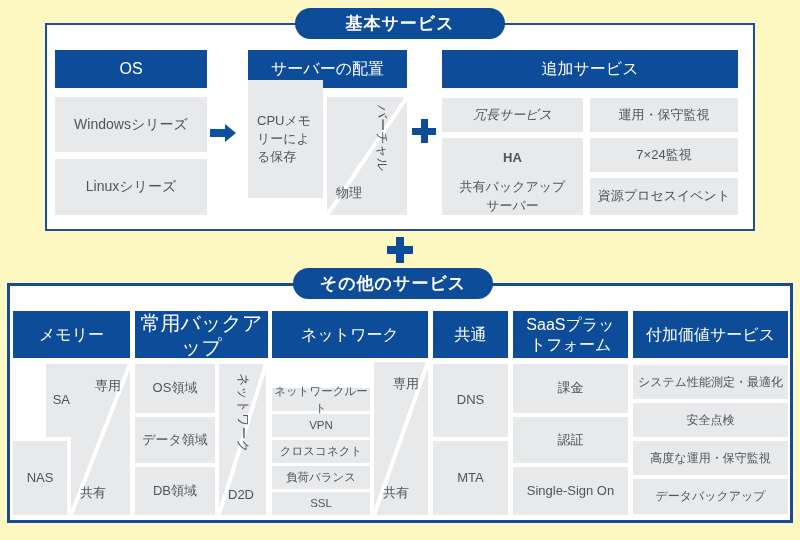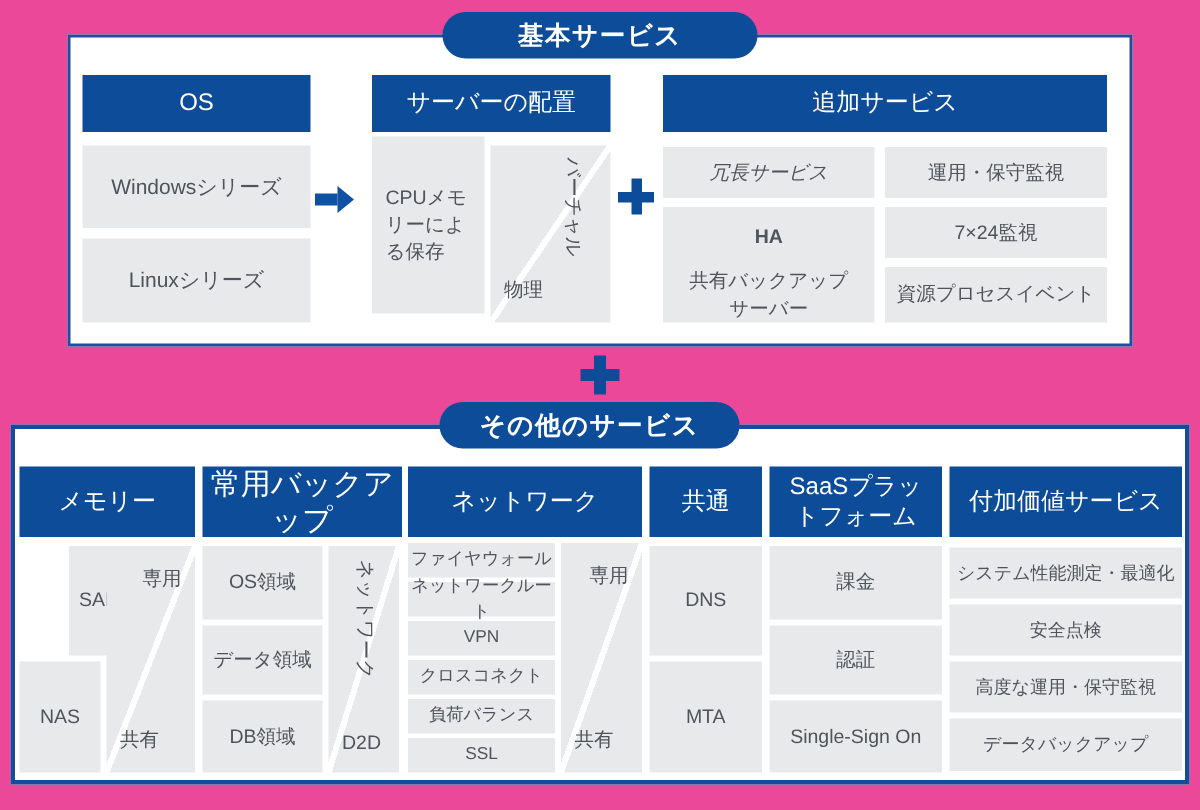--- a/index.html
+++ b/index.html
@@ -1,18 +1,18 @@
 <!DOCTYPE html>
 <html><head>
 <meta charset="utf-8">
 <style>
   * { margin:0; padding:0; box-sizing:border-box; }
   html,body { width:800px; height:540px; background:#fff; }
   body { font-family:"Liberation Sans","DejaVu Sans",sans-serif; }
-  .stage { position:relative; width:800px; height:540px; background:#ec4899; overflow:hidden; }
+  .stage { position:relative; width:800px; height:540px; background:#fef9c3; overflow:hidden; }
   .box  { position:absolute; border:2px solid #1d4f9e; background:#fff; }
   .box2 { position:absolute; border:3px solid #164a9a; background:#fff; }
   .pill { position:absolute; background:#0d4c98; color:#fff; font-weight:bold; font-size:17px;
           display:flex; align-items:center; justify-content:center; border-radius:17px; z-index:5;
           letter-spacing:1px; }
   .hdr  { position:absolute; background:#0d4c98; color:#fff; display:flex; align-items:center;
           justify-content:center; font-size:16px; line-height:1.2; text-align:center; }
   .cell { position:absolute; background:#e8e9eb; color:#4d545b; display:flex; align-items:center;
           justify-content:center; font-size:13px; text-align:center; line-height:1.4; }
   .cell.sm  { font-size:11.5px; }
@@ -45,21 +45,21 @@
     <span>基本サービス</span>
   </div>
 
   <div class="hdr" style="left:55px; top:50px; width:152px; height:38px;">OS</div>
   <div class="cell" style="left:55px; top:97px; width:152px; height:55px; font-size:14px;">Windowsシリーズ</div>
   <div class="cell" style="left:55px; top:159px; width:152px; height:56px; font-size:14px;">Linuxシリーズ</div>
 
   <div class="arrow" style="left:210px; top:129px;"></div>
 
   <div class="hdr" style="left:248px; top:50px; width:159px; height:38px;">サーバーの配置</div>
-  <div class="cell cpu" style="left:248px; top:91px; width:75px; height:118px;">CPUメモリーによる保存</div>
+  <div class="cell cpu" style="left:248px; top:80px; width:75px; height:118px;">CPUメモリーによる保存</div>
   <div class="diag" style="left:327px; top:97px; width:80px; height:118px;">
     <span class="rot" style="left:20px; top:32px; width:70px;">バーチャル</span>
     <span class="bottom-label">物理</span>
   </div>
 
   <div class="plus" style="left:412px; top:119px; width:24px; height:24px;">
       <span class="h"></span>
       <span class="v"></span>
     </div>
 
@@ -96,21 +96,20 @@
   </div>
 
   <div class="cell" style="left:135px; top:364px; width:80px; height:49px;">OS領域</div>
   <div class="cell" style="left:135px; top:417px; width:80px; height:46px;">データ領域</div>
   <div class="cell" style="left:135px; top:467px; width:80px; height:48px;">DB領域</div>
   <div class="diag" style="left:219px; top:364px; width:47px; height:151px;">
     <span class="rot" style="left:-21px; top:40px; width:90px;">ネットワーク</span>
     <span class="bottom-label">D2D</span>
   </div>
 
-  <div class="cell sm" style="left:272px; top:362px; width:98px; height:23px;">ファイヤウォール</div>
   <div class="cell sm" style="left:272px; top:388px; width:98px; height:23px;">ネットワークルート</div>
   <div class="cell sm" style="left:272px; top:414px; width:98px; height:23px;">VPN</div>
   <div class="cell sm" style="left:272px; top:440px; width:98px; height:23px;">クロスコネクト</div>
   <div class="cell sm" style="left:272px; top:466px; width:98px; height:23px;">負荷バランス</div>
   <div class="cell sm" style="left:272px; top:492px; width:98px; height:23px;">SSL</div>
   <div class="diag" style="left:374px; top:362px; width:54px; height:153px;">
     <span class="top-label">専用</span>
     <span class="bottom-label">共有</span>
   </div>
 

